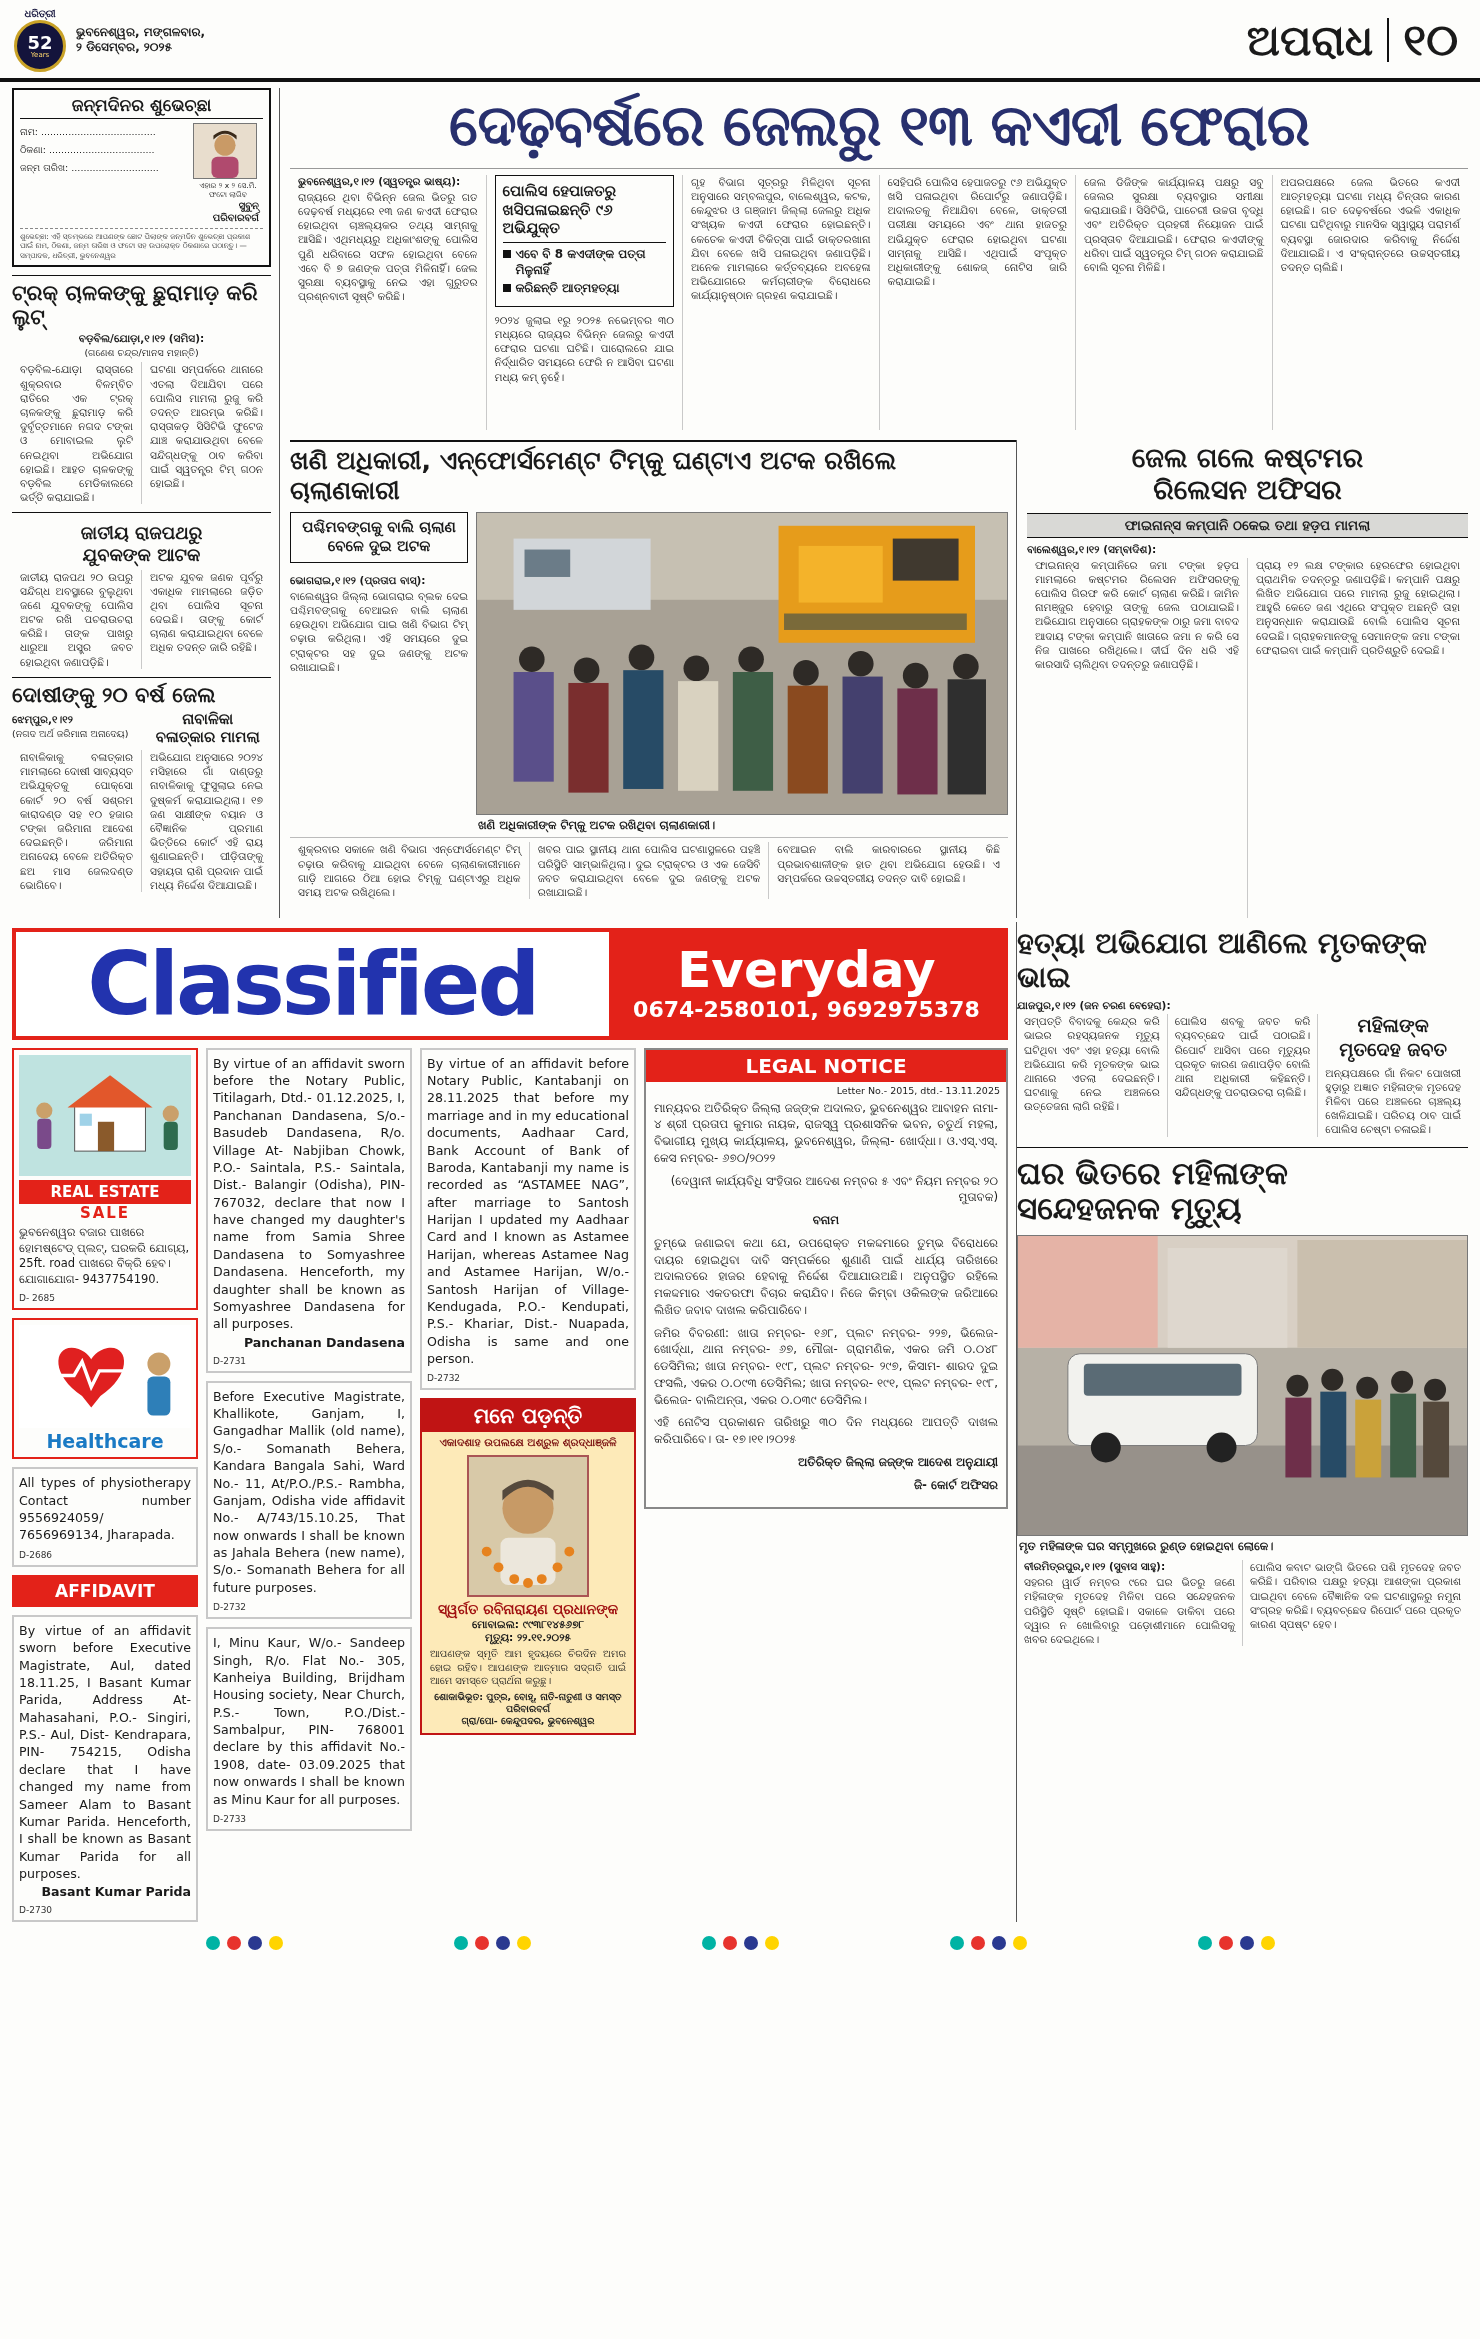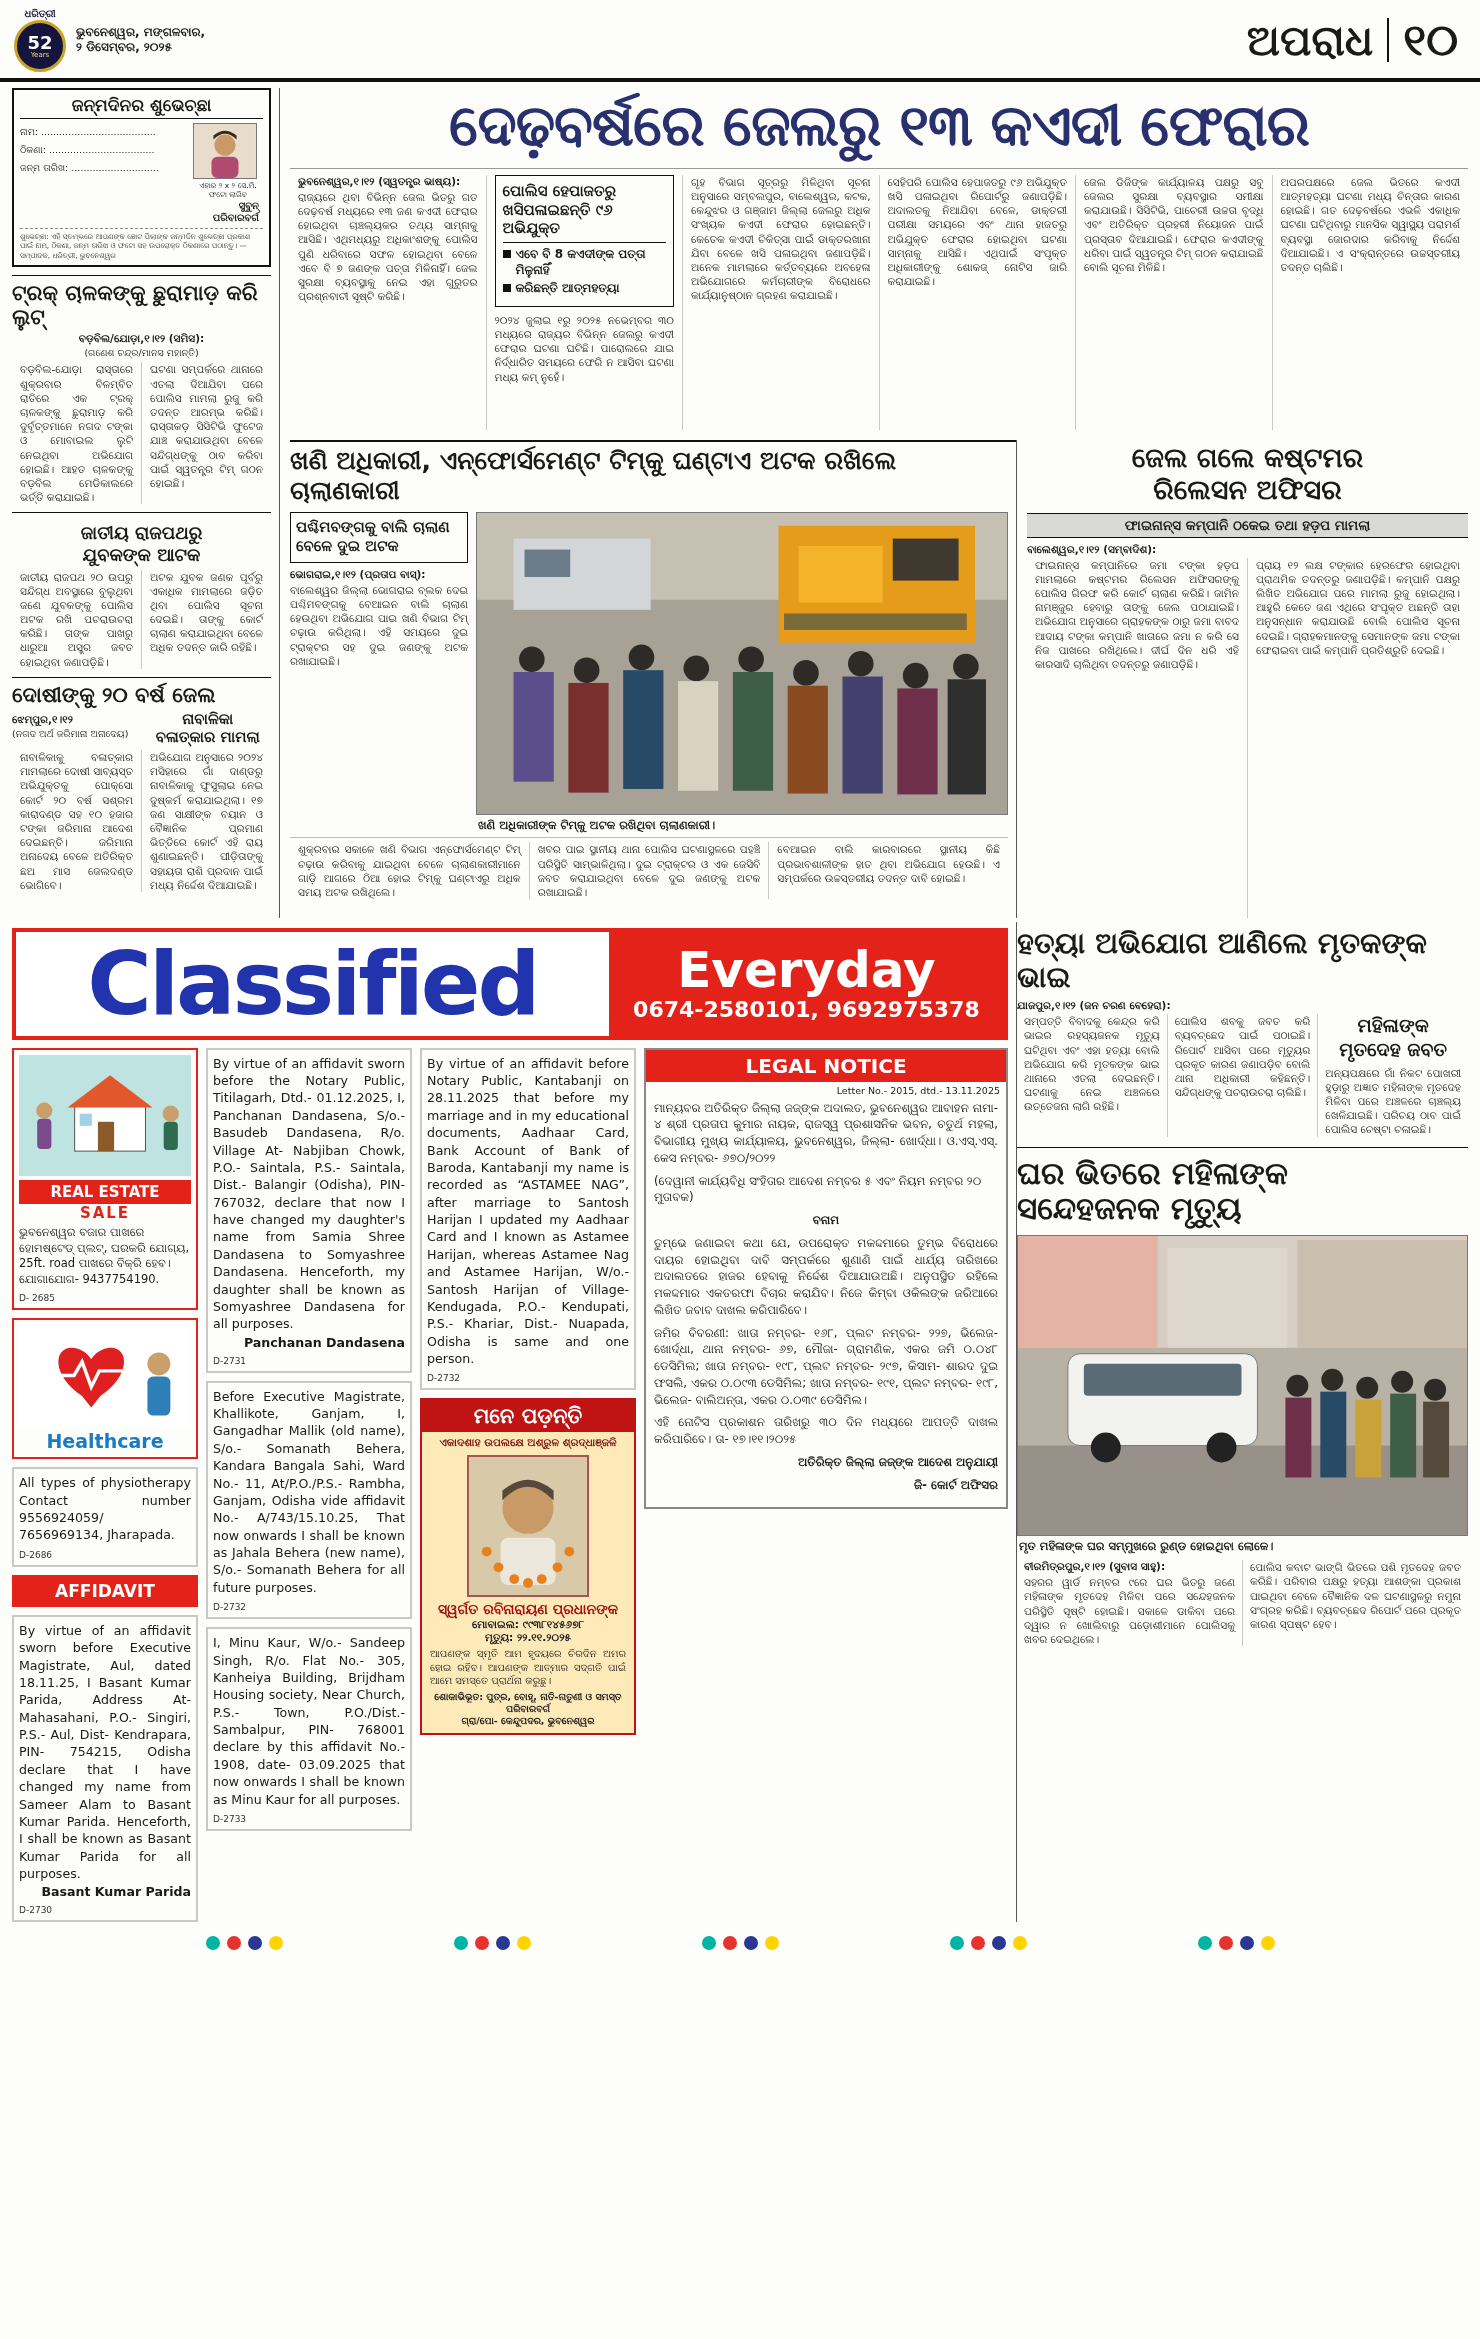--- a/index.html
+++ b/index.html
@@ -64,22 +64,22 @@
   .nb-bullet { flex:none; width:8px; height:8px; background:#111; margin-top:3px; }
 
   
   .mid-row { display:flex; margin-top:10px; }
   .mid-left { flex:1.62; border-top:2px solid #111; padding-top:4px; padding-right:8px;}
   .right-col { width:452px; flex:none; border-left:1.5px solid #555; padding-left:10px; }
 
   .mine-head { font-size:25px; font-weight:800; line-height:1.2; margin-bottom:6px; }
   .mine-row { display:flex; gap:8px; }
   .mine-side { width:178px; flex:none; }
-  .mine-sidebox { border:1.5px solid #111; padding:5px; text-align:left;
-                  font-size:15px; font-weight:800; line-height:1.3; margin-bottom:5px;}
+  .mine-sidebox { border:1.5px solid #111; padding:5px; text-align:center;
+                  font-size:15px; font-weight:800; line-height:1.3; margin-bottom:11px;}
   .photo { width:100%; display:block; border:1px solid #777; background:#aaa; }
   .caption { font-size:11.5px; font-weight:bold; padding:3px 2px; }
   .mine-cols { display:flex; margin-top:2px; border-top:1px solid #bbb; padding-top:4px;}
   .mine-cols > div { flex:1; padding:0 8px;}
   .mine-cols > div + div { border-left:1px solid #c9c9c9; }
 
   .officer-head { font-size:27px; font-weight:800; text-align:center; line-height:1.2; margin:2px 0 6px;}
   .officer-band { background:#d9d9d6; border-top:1px solid #111; border-bottom:1px solid #111;
                   text-align:center; font-size:13.5px; font-weight:800; padding:3px 2px; margin-bottom:5px;}
   .officer-cols { display:flex; min-height:360px; }
@@ -456,21 +456,21 @@
             <div class="mem-foot">ଗ୍ରା/ପୋ- କେନ୍ଦୁପଦର, ଭୁବନେଶ୍ୱର</div>
           </div>
         </div>
 
         <div class="acol acol4">
           <div class="legal-box">
             <div class="legal-head">LEGAL NOTICE</div>
             <div class="legal-ref">Letter No.- 2015, dtd.- 13.11.2025</div>
             <div class="legal-body">
               <p>ମାନ୍ୟବର ଅତିରିକ୍ତ ଜିଲ୍ଲା ଜଜ୍‌ଙ୍କ ଅଦାଲତ, ଭୁବନେଶ୍ୱର ଆବାହନ ନାମା- ୪ ଶ୍ରୀ ପ୍ରତାପ କୁମାର ନାୟକ, ରାଜସ୍ୱ ପ୍ରଶାସନିକ ଭବନ, ଚତୁର୍ଥ ମହଲା, ବିଭାଗୀୟ ମୁଖ୍ୟ କାର୍ଯ୍ୟାଳୟ, ଭୁବନେଶ୍ୱର, ଜିଲ୍ଲା- ଖୋର୍ଦ୍ଧା। ଓ.ଏସ୍.ଏସ୍. କେସ ନମ୍ବର- ୬୭୦/୨୦୨୨</p>
-              <p style="text-align:left;">(ଦେୱାନୀ କାର୍ଯ୍ୟବିଧି ସଂହିତାର ଆଦେଶ ନମ୍ବର ୫ ଏବଂ ନିୟମ ନମ୍ବର ୨୦ ମୁତାବକ)</p>
+              <p style="text-align:right;">(ଦେୱାନୀ କାର୍ଯ୍ୟବିଧି ସଂହିତାର ଆଦେଶ ନମ୍ବର ୫ ଏବଂ ନିୟମ ନମ୍ବର ୨୦ ମୁତାବକ)</p>
               <p class="legal-vs">ବନାମ</p>
               <p>ତୁମ୍ଭେ ଜଣାଇବା କଥା ଯେ, ଉପରୋକ୍ତ ମକଦ୍ଦମାରେ ତୁମ୍ଭ ବିରୋଧରେ ଦାୟର ହୋଇଥିବା ଦାବି ସମ୍ପର୍କରେ ଶୁଣାଣି ପାଇଁ ଧାର୍ଯ୍ୟ ତାରିଖରେ ଅଦାଲତରେ ହାଜର ହେବାକୁ ନିର୍ଦ୍ଦେଶ ଦିଆଯାଉଅଛି। ଅନୁପସ୍ଥିତ ରହିଲେ ମକଦ୍ଦମାର ଏକତରଫା ବିଚାର କରାଯିବ। ନିଜେ କିମ୍ବା ଓକିଲଙ୍କ ଜରିଆରେ ଲିଖିତ ଜବାବ ଦାଖଲ କରିପାରିବେ।</p>
               <p>ଜମିର ବିବରଣୀ: ଖାତା ନମ୍ବର- ୧୬୮, ପ୍ଲଟ ନମ୍ବର- ୨୨୭, ଭିଲେଜ- ଖୋର୍ଦ୍ଧା, ଥାନା ନମ୍ବର- ୬୭, ମୌଜା- ଗ୍ରାମଣିକ, ଏକର ଜମି ୦.୦୪୮ ଡେସିମିଲ; ଖାତା ନମ୍ବର- ୧୯୮, ପ୍ଲଟ ନମ୍ବର- ୨୯୭, କିସାମ- ଶାରଦ ଦୁଇ ଫସଲି, ଏକର ୦.୦୯୩ ଡେସିମିଲ; ଖାତା ନମ୍ବର- ୧୯୧, ପ୍ଲଟ ନମ୍ବର- ୧୯୮, ଭିଲେଜ- ବାଲିଅନ୍ତା, ଏକର ୦.୦୩୯ ଡେସିମିଲ।</p>
               <p>ଏହି ନୋଟିସ ପ୍ରକାଶନ ତାରିଖରୁ ୩୦ ଦିନ ମଧ୍ୟରେ ଆପତ୍ତି ଦାଖଲ କରିପାରିବେ। ତା- ୧୭।୧୧।୨୦୨୫</p>
               <p class="legal-sig">ଅତିରିକ୍ତ ଜିଲ୍ଲା ଜଜ୍‌ଙ୍କ ଆଦେଶ ଅନୁଯାୟୀ</p>
               <p class="legal-sig">ଜି- କୋର୍ଟ ଅଫିସର</p>
             </div>
           </div>
         </div>
       </div>

